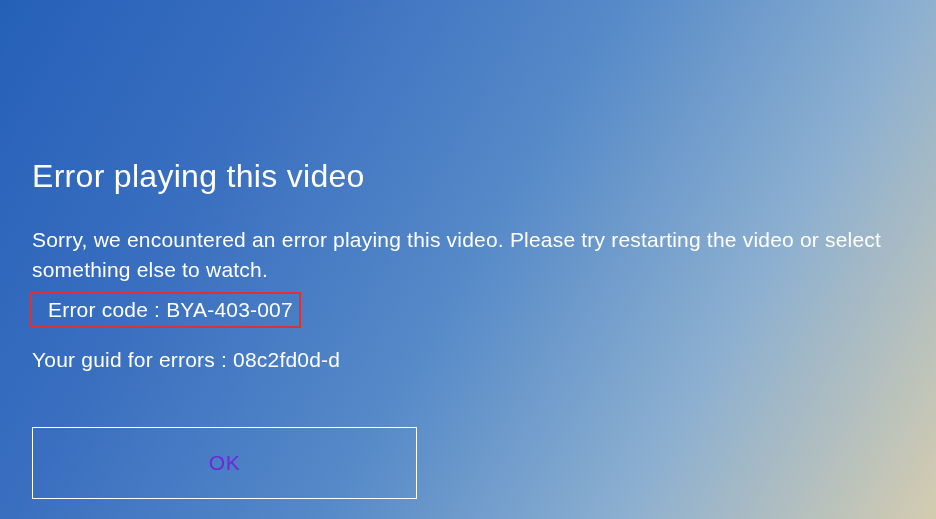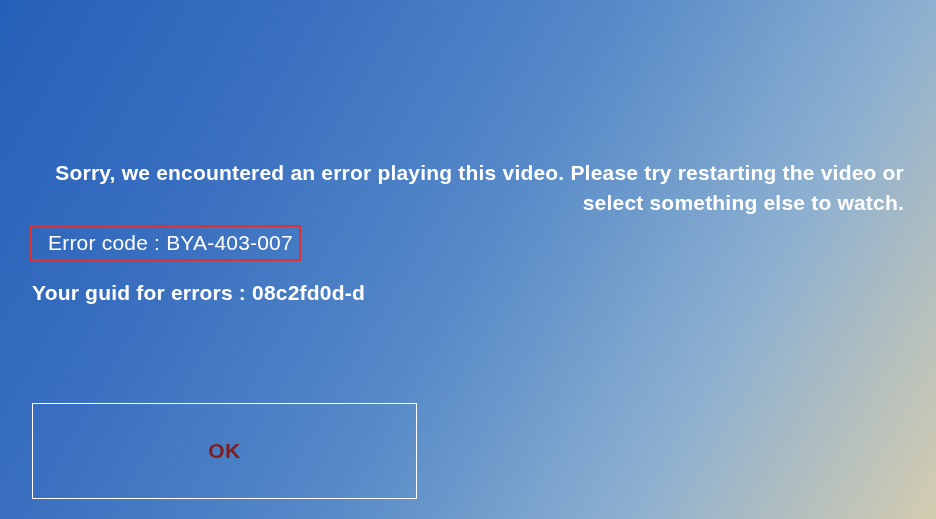--- a/index.html
+++ b/index.html
@@ -20,67 +20,67 @@
       padding: 158px 32px 0 32px;
     }
     .error-title {
       font-size: 32px;
       font-weight: 300;
       margin-bottom: 30px;
       letter-spacing: 0.3px;
     }
     .error-message {
       font-size: 21px;
-      font-weight: 700;
+      font-weight: 400;
       line-height: 1.45;
       margin-bottom: 2px;
       letter-spacing: 0.2px;
-      text-align: right;
     }
     .error-code-box {
       display: inline-block;
       border: 2px solid #e03030;
       padding: 4px 6px 4px 16px;
       margin-top: 4px;
       margin-left: -2px;
     }
     .error-code {
       font-size: 21px;
       font-weight: 300;
       letter-spacing: 0.2px;
     }
     .guid-line {
       font-size: 21px;
-      font-weight: 700;
+      font-weight: 400;
       margin-top: 20px;
       letter-spacing: 0.2px;
     }
     .ok-button {
       position: absolute;
       left: 32px;
       bottom: 20px;
       width: 385px;
-      height: 96px;
+      height: 72px;
       border: 1px solid #ffffff;
       background: transparent;
-      color: #7f1d1d;
+      color: #6d28d9;
       font-size: 21px;
-      font-weight: 700;
+      font-weight: 400;
       font-family: inherit;
       cursor: pointer;
       letter-spacing: 0.5px;
       display: flex;
       align-items: center;
       justify-content: center;
     }
   </style>
 </head>
 <body>
 
 <div class="content">
+  <h1 class="error-title">Error playing this video</h1>
   <p class="error-message">Sorry, we encountered an error playing this video. Please try restarting the video or select something else to watch.</p>
   <div class="error-code-box">
     <span class="error-code">Error code : BYA-403-007</span>
   </div>
   <p class="guid-line">Your guid for errors : 08c2fd0d-d</p>
 </div>
 
 <button class="ok-button">
   <span>OK</span>
 </button>

